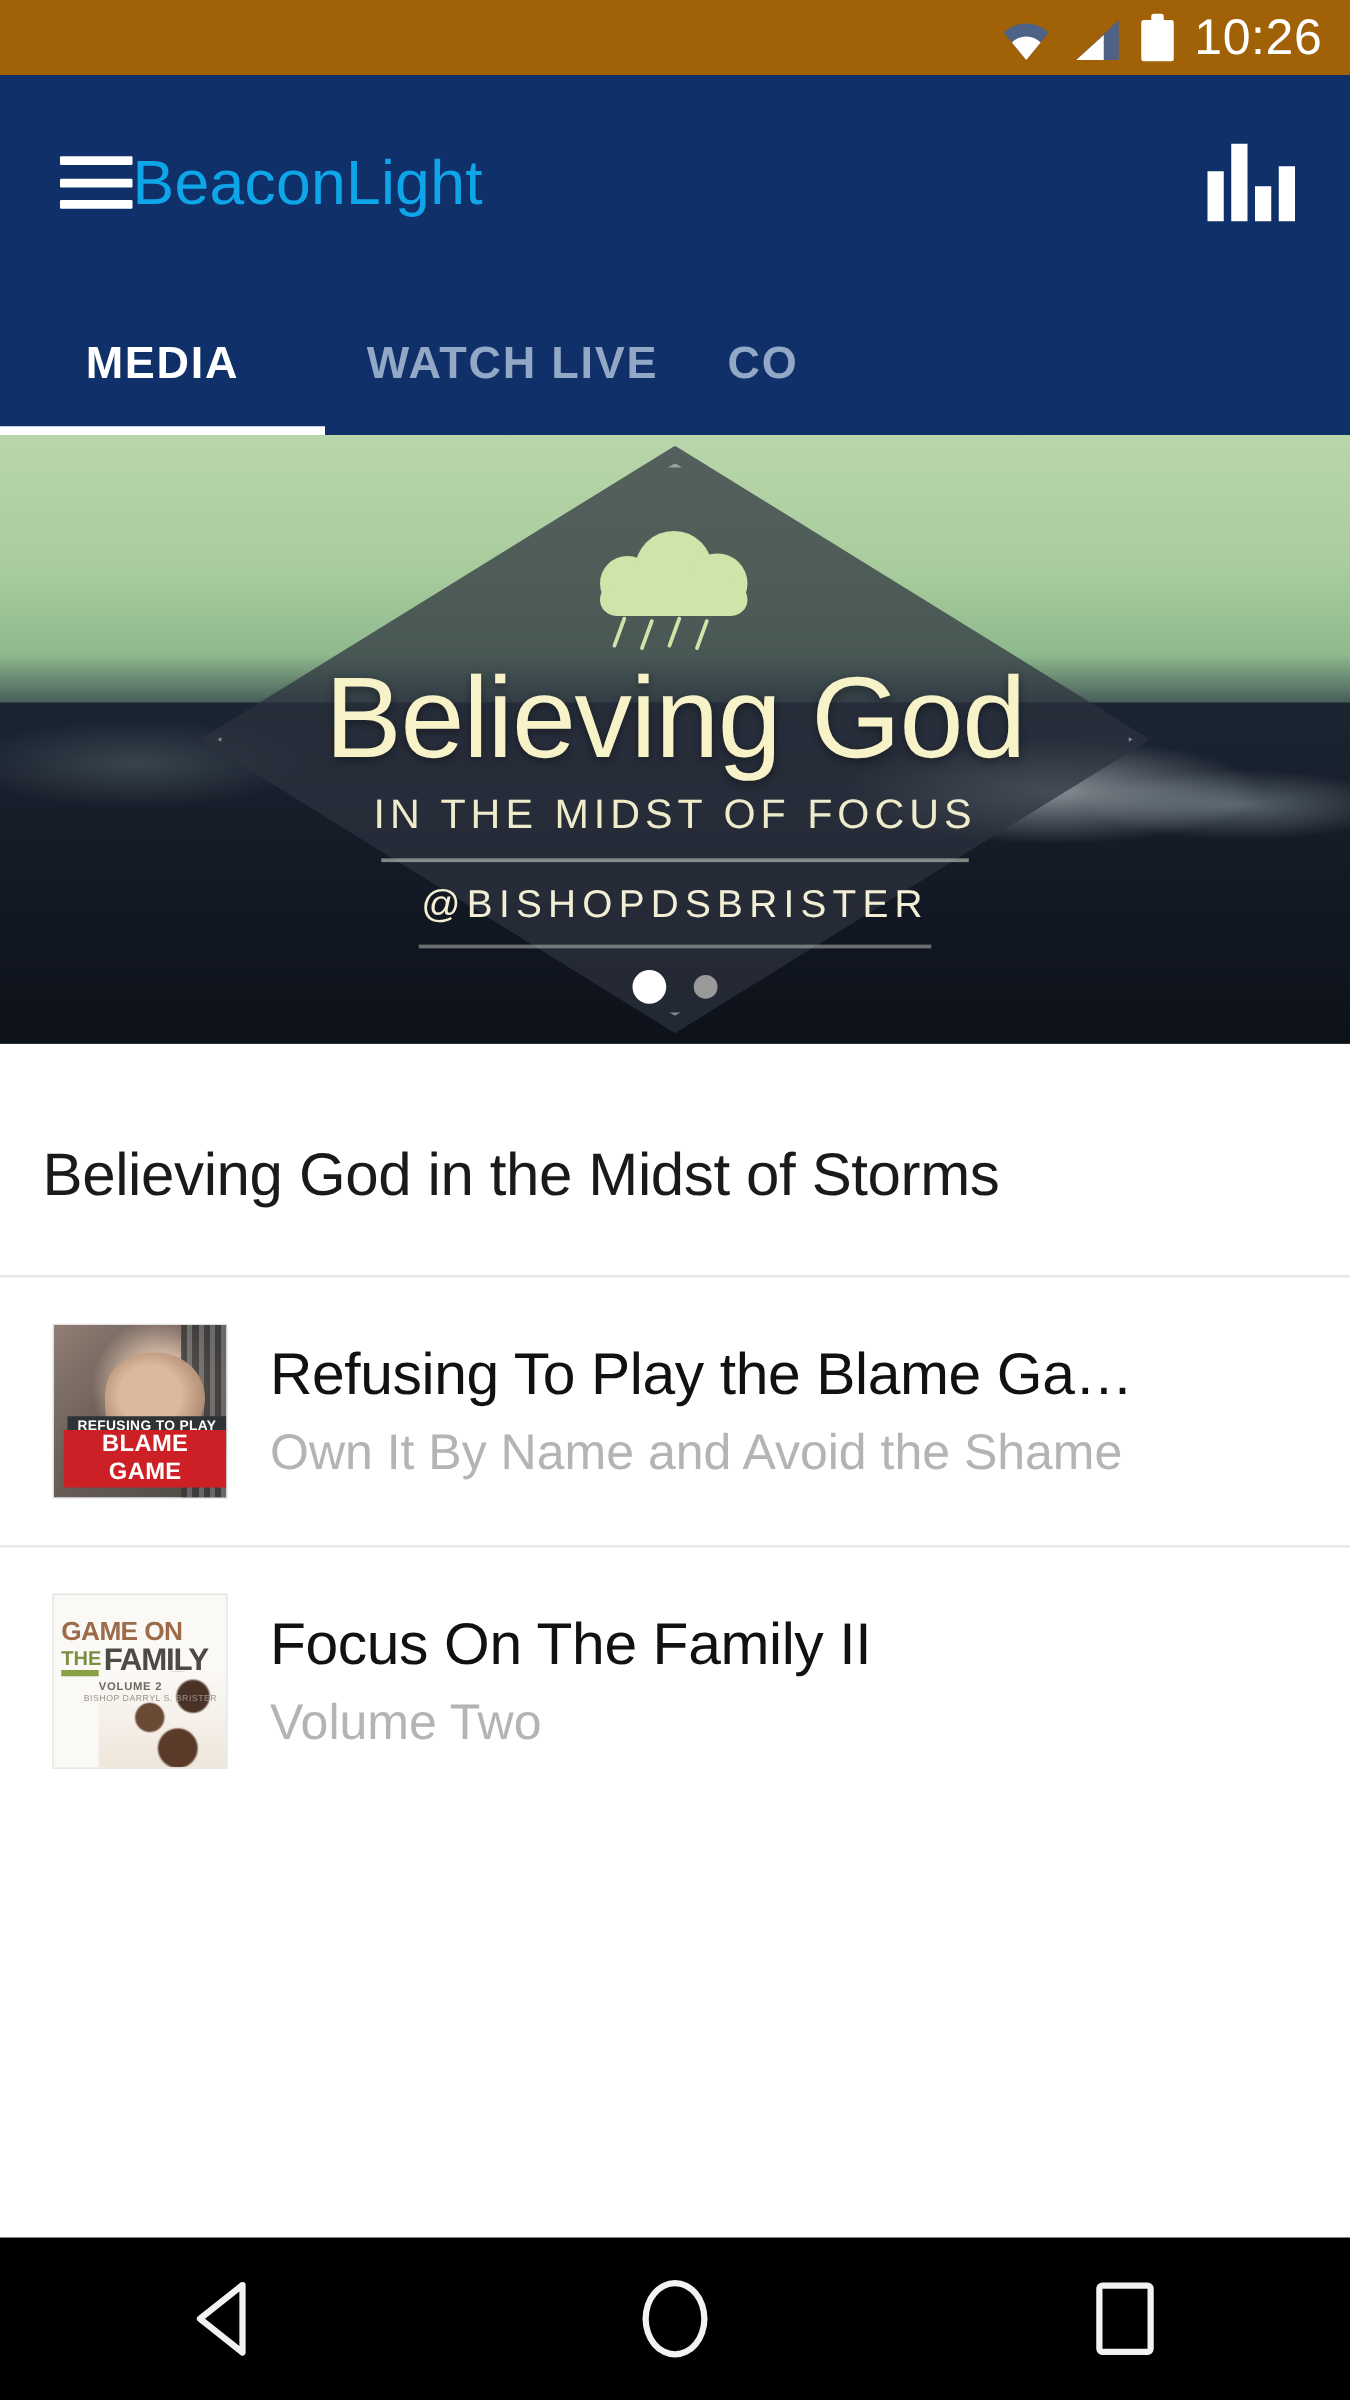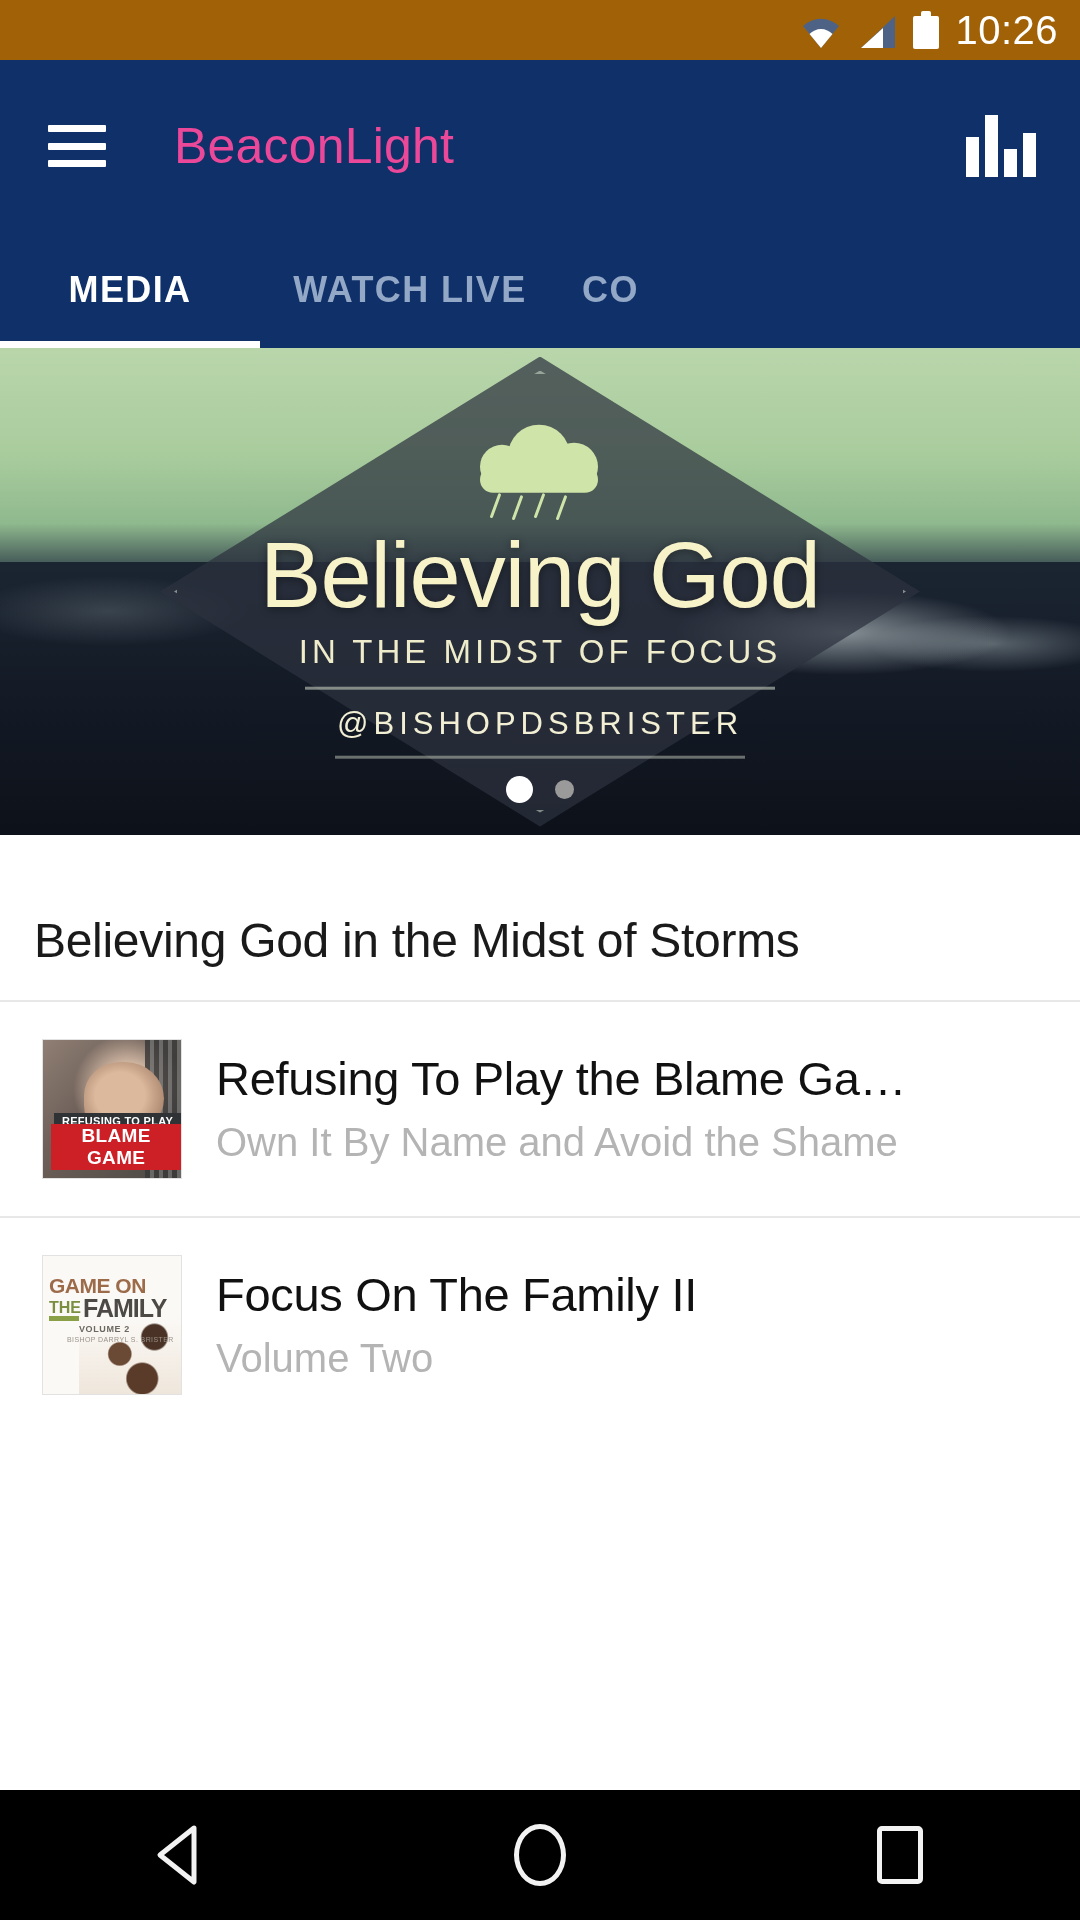--- a/index.html
+++ b/index.html
@@ -39,21 +39,21 @@
     height:172px; background:#0f3068;
     display:flex; align-items:center; position:relative;
   }
   .hamburger{
     margin-left:48px; width:58px; height:42px;
     display:flex; flex-direction:column; justify-content:space-between;
     cursor:pointer;
   }
   .hamburger span{ display:block; height:7px; background:#ffffff; border-radius:1px; }
   .app-title{
-    margin-left:68px; color:#ec4899; font-size:50px; font-weight:400;
+    color:#0ea5e9; font-size:50px; font-weight:400;
     letter-spacing:0.2px;
   }
   .bars-icon{
     position:absolute; right:44px; top:50%; transform:translateY(-50%);
     width:70px; height:62px; display:flex; align-items:flex-end;
     justify-content:space-between; cursor:pointer;
   }
   .bars-icon i{ display:block; width:13px; background:#ffffff; }
 
   
@@ -156,21 +156,21 @@
     bottom:32px; display:flex; align-items:center; gap:22px; z-index:4;
   }
   .dot{ border-radius:50%; }
   .dot.active{ width:27px; height:27px; background:#ffffff; }
   .dot.inactive{ width:19px; height:19px; background:#9a9a9a; }
 
   
   .content{ background:#ffffff; }
   .section-title{
     font-size:48px; color:#1a1a1a; font-weight:400;
-    padding:78px 0 32px 34px; letter-spacing:-0.3px;
+    padding:78px 0 52px 34px; letter-spacing:-0.3px;
   }
   .divider{ height:2px; background:#e8e8e8; margin:0 0 0 0; }
 
   .media-row{
     display:flex; align-items:center; padding:24px 0 24px 42px;
     min-height:214px; cursor:pointer;
   }
   .thumb{
     width:140px; height:140px; flex:0 0 140px;
     border:1px solid #e2e2e2; position:relative; overflow:hidden;

